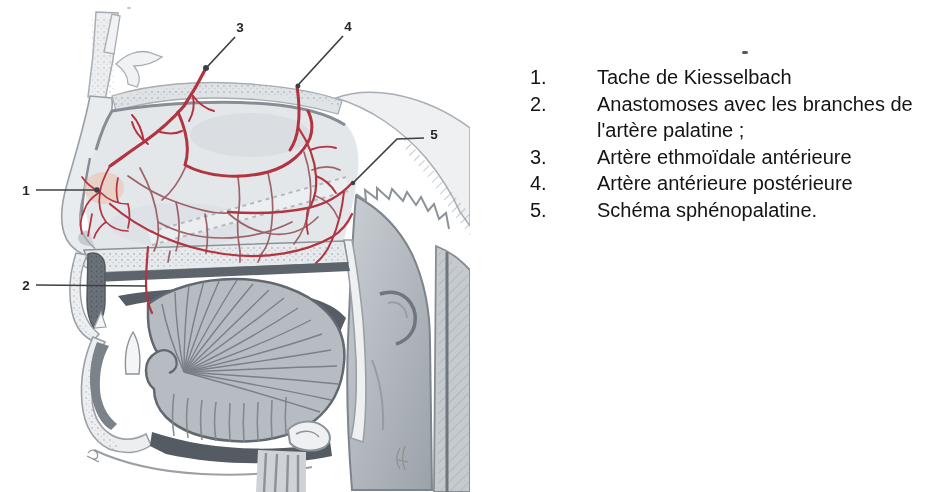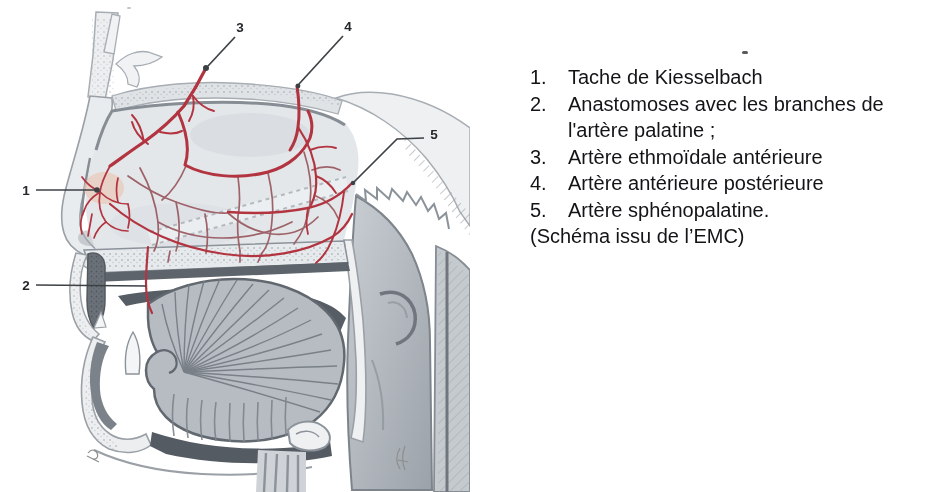--- a/index.html
+++ b/index.html
@@ -7,21 +7,21 @@
     width:926px;height:492px;position:relative;overflow:hidden;
     background:#ffffff;font-family:"Liberation Sans",sans-serif;
   }
   .figure-wrap{position:absolute;left:0;top:0;width:470px;height:492px;}
   .legend{
     position:absolute;left:530px;top:64px;width:392px;
     color:#121416;font-size:20px;line-height:26.5px;
   }
   .legend-row{display:flex;}
   .legend-num{width:38px;flex:none;}
-  .legend-text{flex:1;}
+  .legend-text{flex:1;margin-left:29px;}
   .source-note{margin-top:0;}
   .stray-dash{
     position:absolute;left:742px;top:51px;width:6px;height:3px;
     background:#5a5a5a;border-radius:2px;
   }
   .fig-label{
     font-family:"Liberation Sans",sans-serif;
     font-size:13.5px;font-weight:bold;
   }
 </style>
@@ -281,16 +281,15 @@
   <div class="legend-row">
     <span class="legend-num">3.</span>
     <span class="legend-text">Artère ethmoïdale antérieure</span>
   </div>
   <div class="legend-row">
     <span class="legend-num">4.</span>
     <span class="legend-text">Artère antérieure postérieure</span>
   </div>
   <div class="legend-row">
     <span class="legend-num">5.</span>
-    <span class="legend-text">Artère sphénopalatine.</span>
-  </div>
-  <div class="source-note">(Schéma issu de l’EMC)</div>
+    <span class="legend-text">Schéma sphénopalatine.</span>
+  </div>
 </div>
 
 </body></html>

